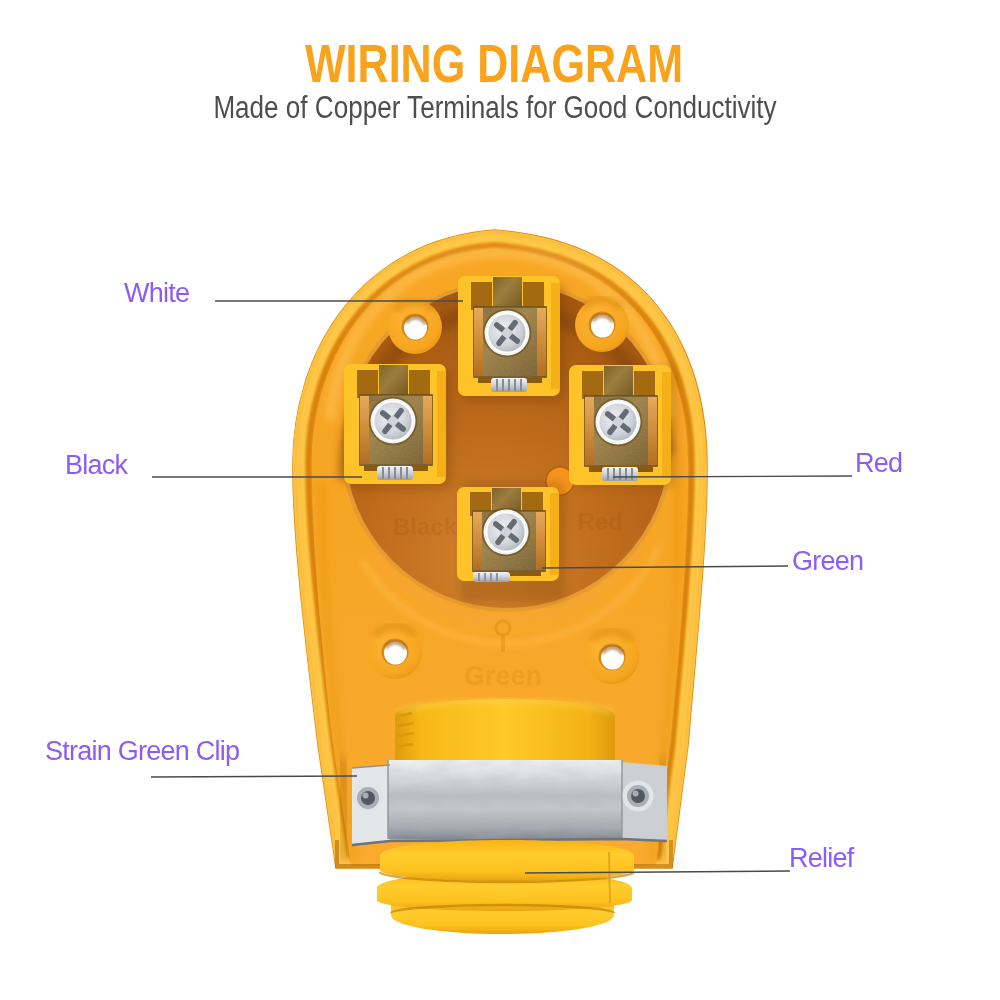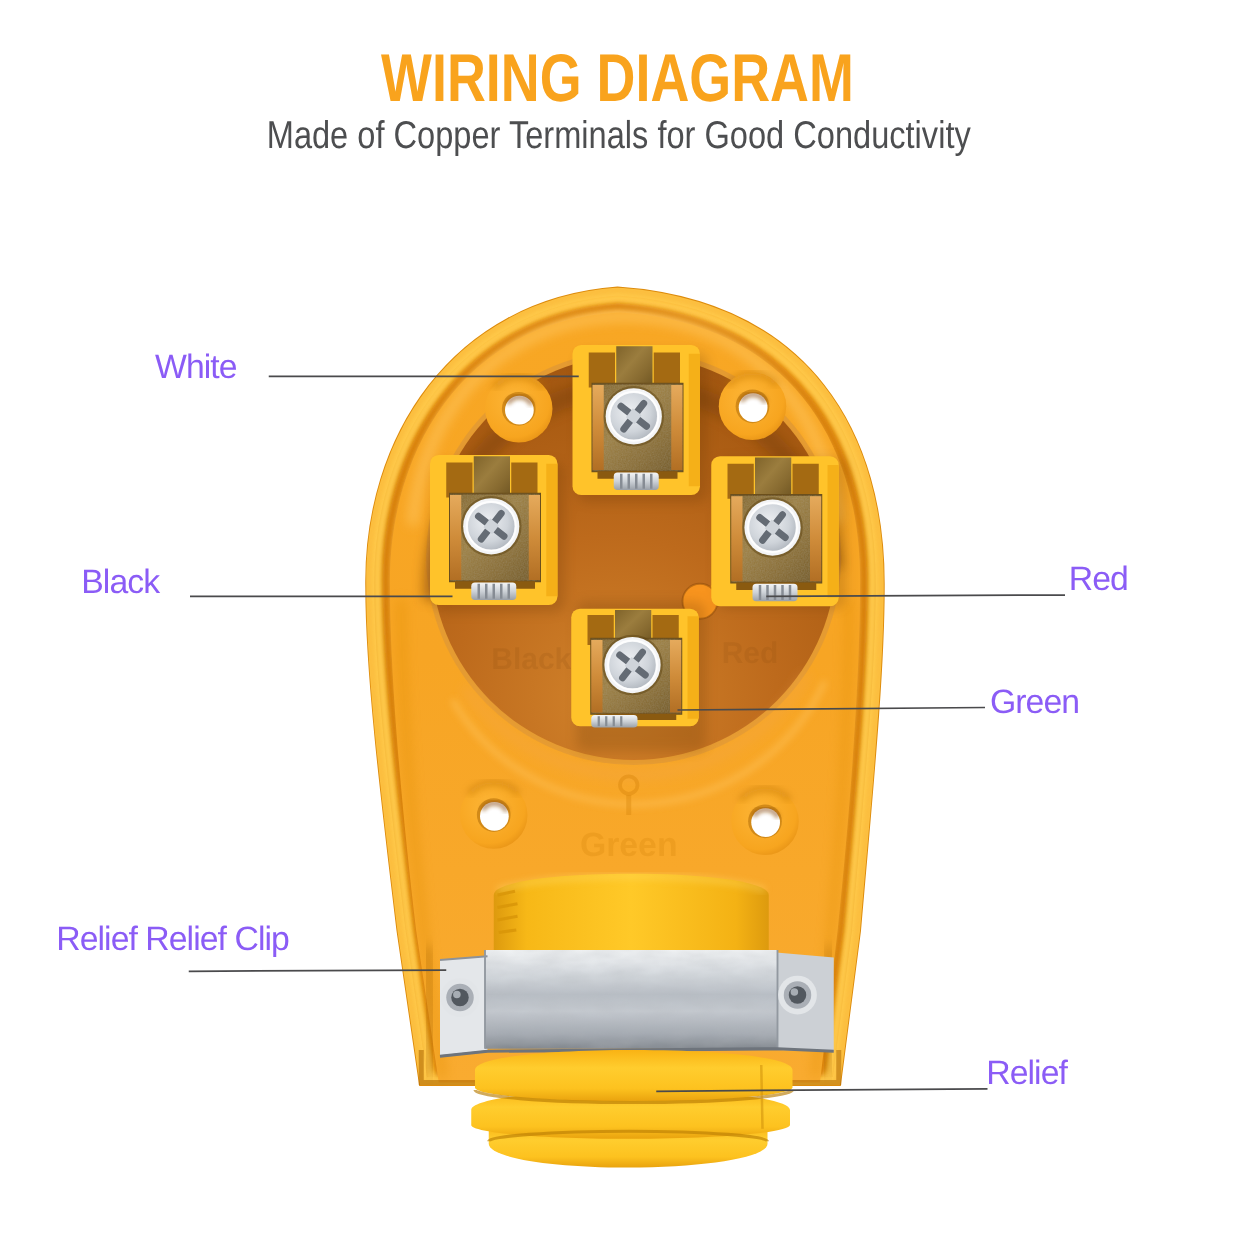--- a/index.html
+++ b/index.html
@@ -9,21 +9,21 @@
 .lbl{position:absolute;font-size:27px;color:#8b5cf6;white-space:nowrap;line-height:1;letter-spacing:-0.75px}
 </style>
 </head>
 <body>
 <div class="title">WIRING DIAGRAM</div>
 <div class="sub">Made of Copper Terminals for Good Conductivity</div>
 <div class="lbl" id="lw" style="left:124px;top:280px">White</div>
 <div class="lbl" id="lb" style="left:65px;top:452px">Black</div>
 <div class="lbl" id="lr" style="left:855px;top:450px">Red</div>
 <div class="lbl" id="lg" style="left:792px;top:548px">Green</div>
-<div class="lbl" id="ls" style="left:45px;top:738px">Relief Relief Clip</div>
+<div class="lbl" id="ls" style="left:45px;top:738px">Strain Green Clip</div>
 <div class="lbl" id="lu" style="left:789px;top:845px">Relief</div>
 
 <svg width="1000" height="1000" viewBox="0 0 1000 1000" style="position:absolute;left:0;top:0">
 <defs>
   <linearGradient id="wallG" x1="0" y1="0" x2="1" y2="0">
     <stop offset="0" stop-color="#d6850e"></stop>
     <stop offset="0.18" stop-color="#ec9414"></stop>
     <stop offset="0.5" stop-color="#f6a321"></stop>
     <stop offset="0.82" stop-color="#ec9414"></stop>
     <stop offset="1" stop-color="#d6850e"></stop>

